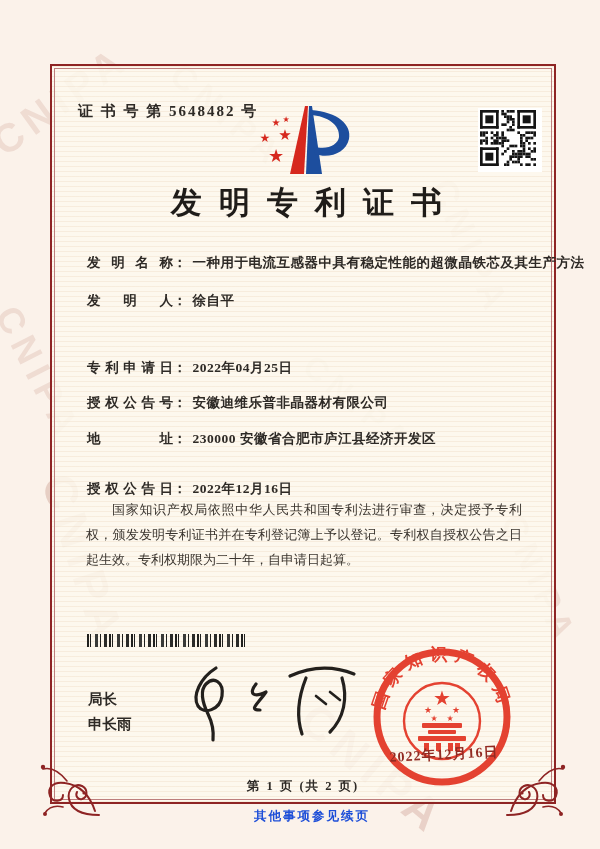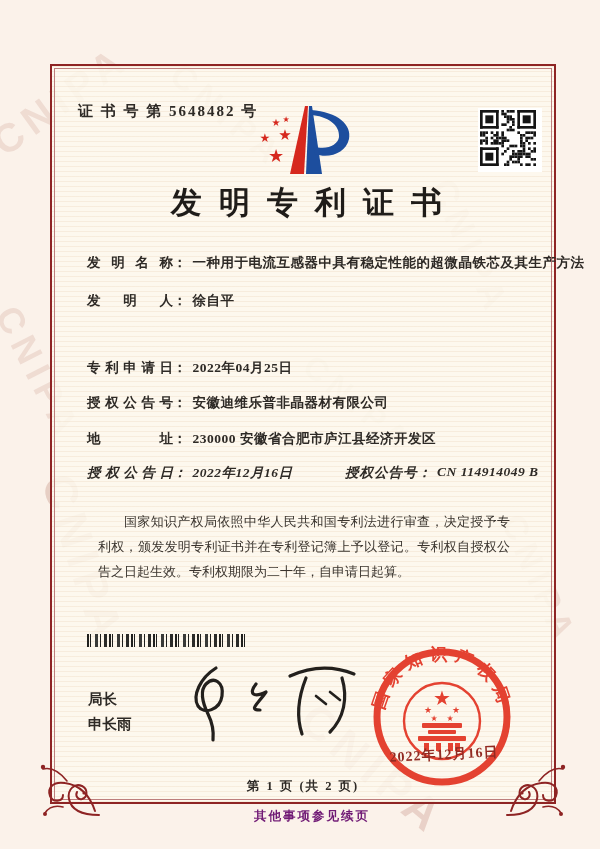--- a/index.html
+++ b/index.html
@@ -42,43 +42,43 @@
   .qr{position:absolute;left:426px;top:42px;width:60px;height:60px;background:#fff;padding:2px;}
   .title{position:absolute;left:7px;right:0;top:116px;text-align:center;
          font-size:31px;font-weight:bold;letter-spacing:0.55em;text-indent:0.55em;color:#1f1c19;}
 
   
   .row{position:absolute;left:35px;right:28px;font-size:13.5px;font-weight:bold;white-space:nowrap;}
   .row .lbl{display:inline-block;width:86px;text-align:justify;text-align-last:justify;vertical-align:top;}
   .row .colon{display:inline-block;vertical-align:top;}
   .row .val{display:inline-block;margin-left:6px;vertical-align:top;letter-spacing:0.5px;}
   .r0{top:188px;} .r1{top:226px;} .r2{top:258px;} .r3{top:293px;}
-  .r4{top:328px;} .r5{top:364px;} .r6{top:398px;font-style:italic;}
+  .r4{top:328px;} .r5{top:364px;} .r6{top:414px;}
   .grant-no{position:absolute;left:258px;top:0;}
   .grant-no .lbl2{letter-spacing:1px;}
 
   
   .body-text{position:absolute;left:30px;right:28px;top:428px;font-size:13px;line-height:1.92;
              text-align:justify;color:#3a342e;font-weight:500;}
-  .body-text p{margin:16px;text-indent:2em;}
+  .body-text p{margin:4px;text-indent:2em;}
 
   
   .barcode{position:absolute;left:35px;top:568px;width:158px;height:13px;
     background:repeating-linear-gradient(90deg,
       #20201e 0 2px, rgba(0,0,0,0) 2px 3px,
       #20201e 3px 4px, rgba(0,0,0,0) 4px 8px,
       #3a3a38 8px 11px, rgba(0,0,0,0) 11px 13px,
       #20201e 13px 14px, rgba(0,0,0,0) 14px 17px,
       #2b2b29 17px 20px, rgba(0,0,0,0) 20px 22px);}
   .signer{position:absolute;left:36px;top:621px;font-size:14.5px;font-weight:bold;line-height:1.75;}
   .signature{position:absolute;left:118px;top:588px;}
   .seal{position:absolute;left:310px;top:571px;width:160px;height:160px;opacity:0.92;}
   .page-no{position:absolute;left:0;right:0;top:712px;text-align:center;font-size:12.5px;letter-spacing:2px;font-weight:bold;}
   .continuation{position:absolute;left:0;right:0;top:808px;text-align:center;z-index:2;
-                font-size:12.5px;font-weight:bold;letter-spacing:2px;color:#701a75;padding-left:24px;}
+                font-size:12.5px;font-weight:bold;letter-spacing:2px;color:#1d4ed8;padding-left:24px;}
 </style>
 </head>
 <body>
 
 <div class="wm-layer">
   <span class="wm wm1">CNIPA</span>
   <span class="wm wm2">CNIPA</span>
   <span class="wm wm3">CNIPA</span>
   <span class="wm wm4">CNIPA</span>
   <span class="wm wm5">CNIPA</span>
@@ -276,23 +276,20 @@
     <span class="lbl">专利申请日</span><span class="colon">：</span><span class="val">2022年04月25日</span>
   </div>
   <div class="row r4">
     <span class="lbl">授权公告号</span><span class="colon">：</span><span class="val">安徽迪维乐普非晶器材有限公司</span>
   </div>
   <div class="row r5">
     <span class="lbl">地址</span><span class="colon">：</span><span class="val">230000 安徽省合肥市庐江县经济开发区</span>
   </div>
   <div class="row r6">
     <span class="lbl">授权公告日</span><span class="colon">：</span><span class="val">2022年12月16日</span>
-    <span class="grant-no">
-      <span class="lbl2">授权公告号</span><span class="colon">：</span><span class="val">CN 114914049 B</span>
-    </span>
   </div>
 
   <div class="body-text">
     <p>国家知识产权局依照中华人民共和国专利法进行审查，决定授予专利权，颁发发明专利证书并在专利登记簿上予以登记。专利权自授权公告之日起生效。专利权期限为二十年，自申请日起算。</p>
   </div>
 
   <div class="barcode"></div>
 
   <div class="signer">
     <div>局长</div>

